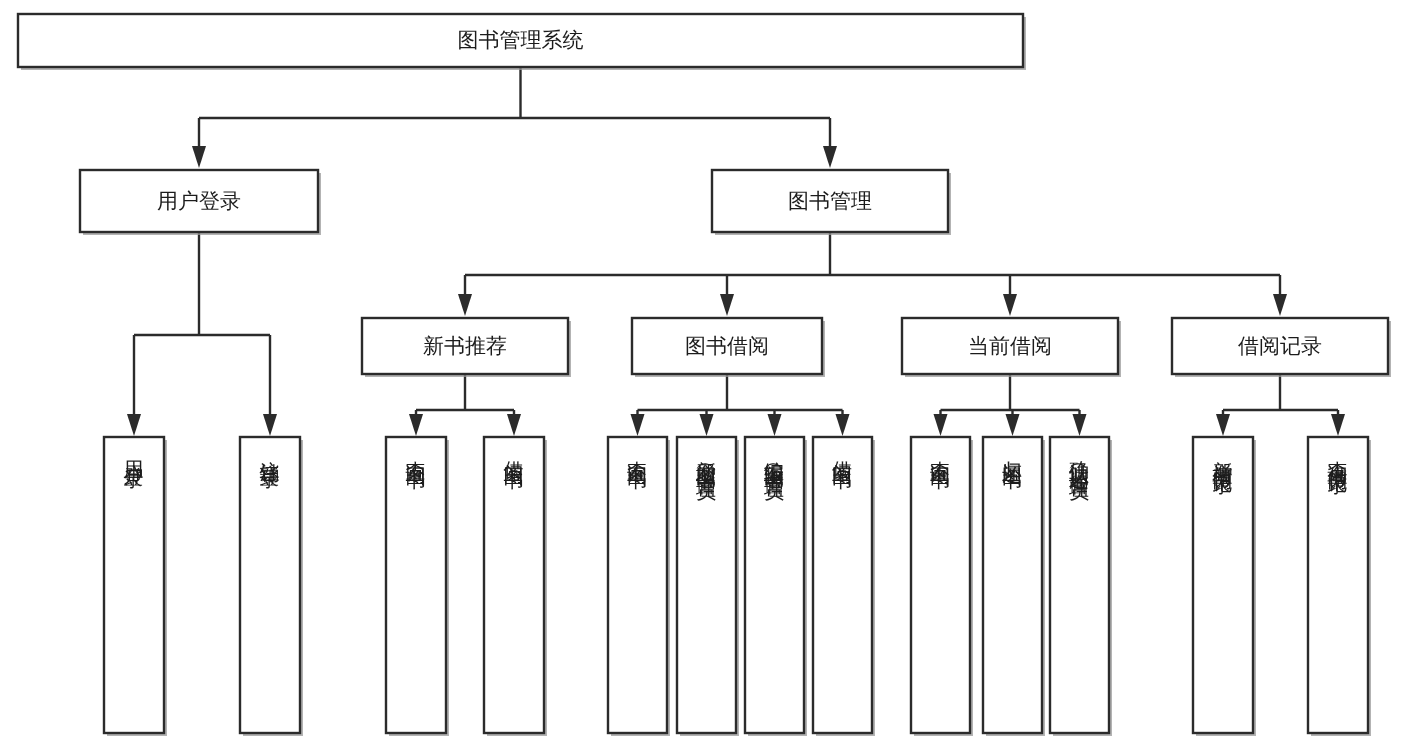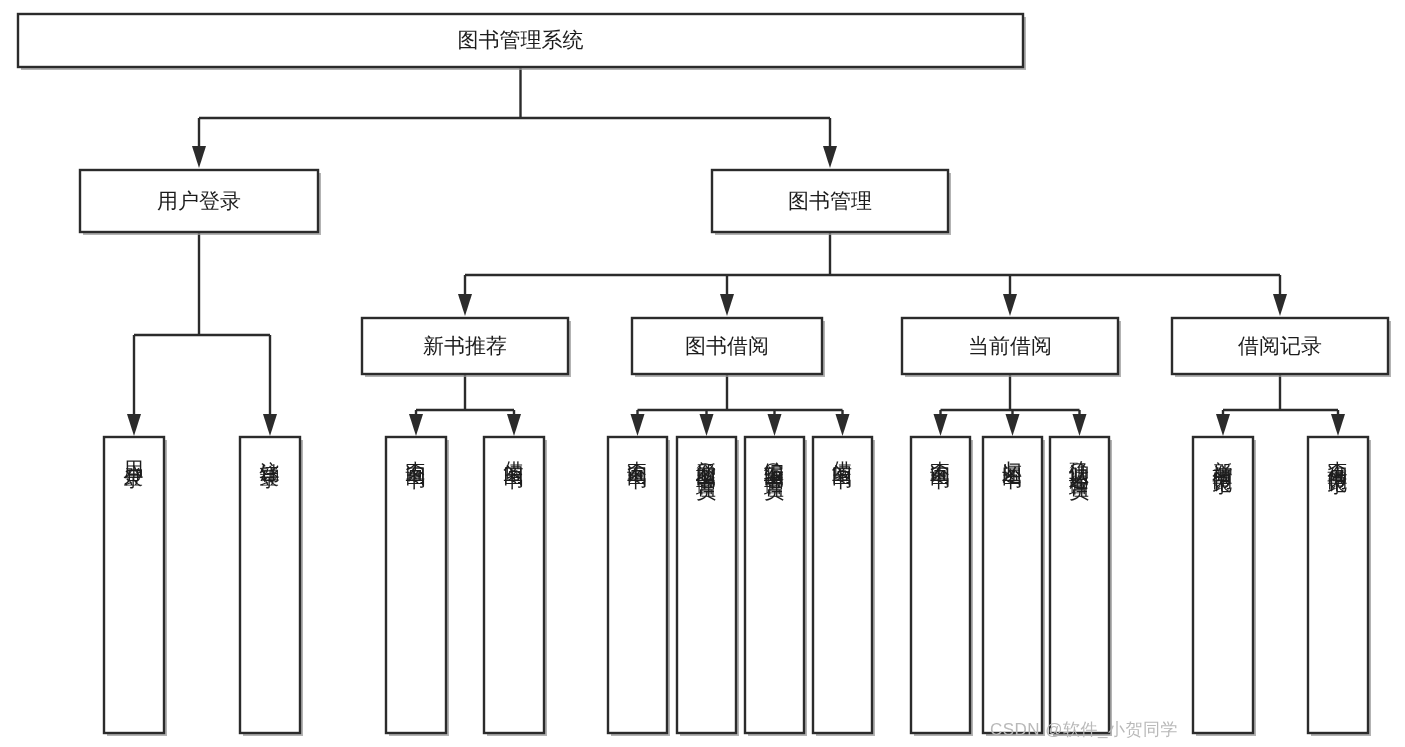--- a/index.html
+++ b/index.html
@@ -229,15 +229,14 @@
         <span class="leaf-label" style="font-size: 20px;">确认归还（管理员）</span>
       </div>
       <div class="leaf-label-wrap" style="left: 1193px; top: 445px; width: 60px; height: 284px;">
         <span class="leaf-label" style="font-size: 20px;">新增借阅记录</span>
       </div>
       <div class="leaf-label-wrap" style="left: 1308px; top: 445px; width: 60px; height: 284px;">
         <span class="leaf-label" style="font-size: 20px;">查询借阅记录</span>
       </div>
     </div>
 
-  <div class="watermark">CSDN @软件_小贺同学</div>
 
 </div>
 
 </body></html>

